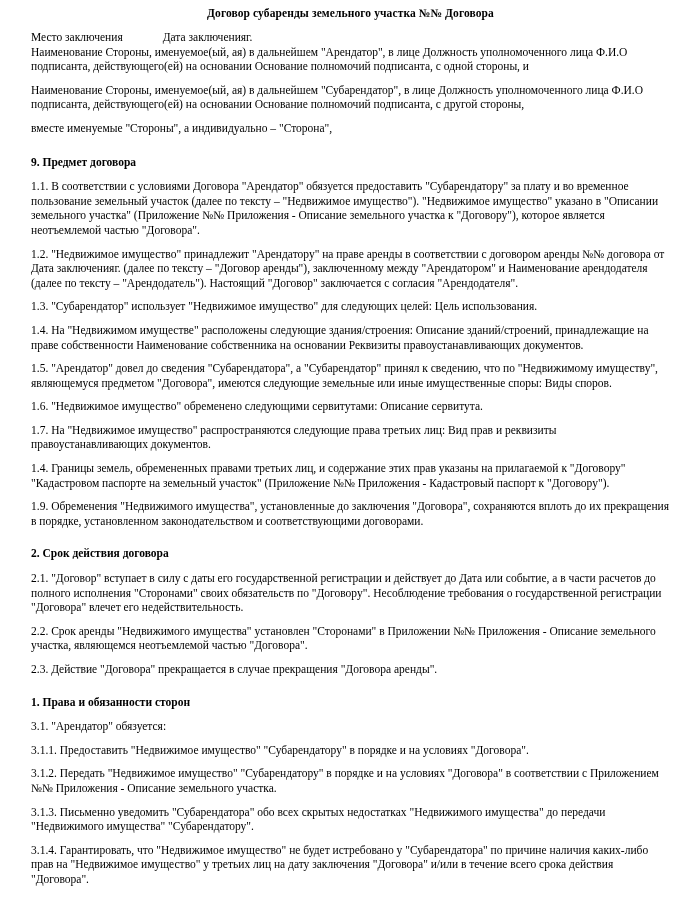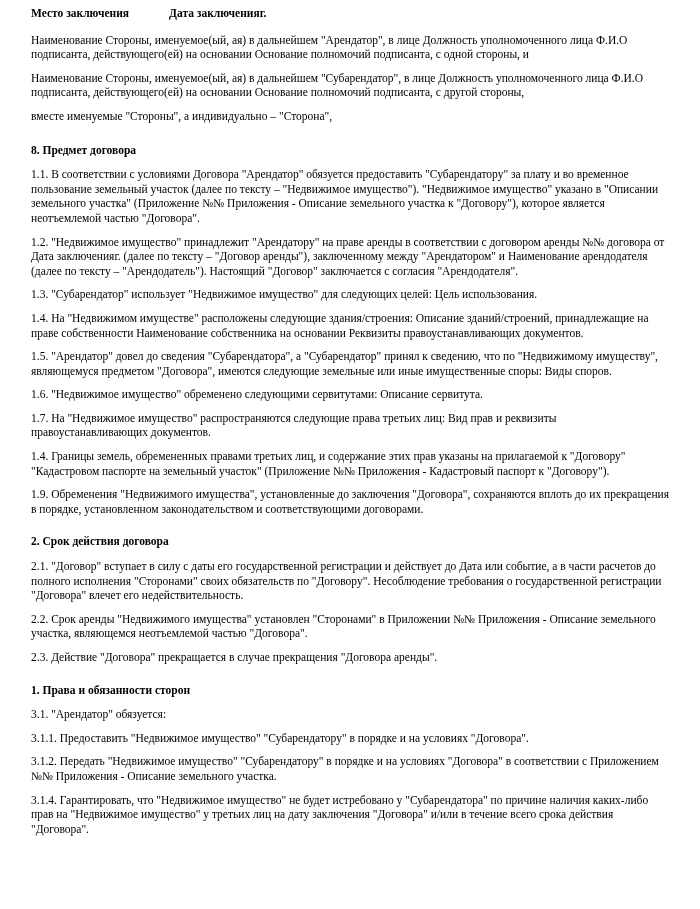--- a/index.html
+++ b/index.html
@@ -30,69 +30,70 @@
     margin: 0 0 10px 0;
     letter-spacing: 0.1px;
   }
   .para {
     font-size: 11.5px;
     line-height: 14.6px;
     margin: 0 0 9px 0;
     text-align: left;
   }
   .para.tight {
-    margin-bottom: 12px;
-    font-weight: bold;
+    margin-bottom: 0;
   }
   .section-head {
     font-size: 11.5px;
     font-weight: bold;
     line-height: 14.6px;
     margin: 18px 0 10px 0;
   }
   .section-head.first {
     margin-top: 19px;
   }
   .gap-tab {
     display: inline-block;
     width: 40px;
   }
 </style>
 </head>
 <body>
 
 <div class="page">
 
+  <div class="doc-title">Договор субаренды земельного участка №№ Договора</div>
 
   <div class="para tight">
     <span>Место заключения</span><span class="gap-tab"></span><span>Дата заключенияг.</span>
   </div>
 
   <div class="para">Наименование Стороны, именуемое(ый, ая) в дальнейшем "Арендатор", в лице Должность уполномоченного лица Ф.И.О подписанта, действующего(ей) на основании Основание полномочий подписанта, с одной стороны, и</div>
 
   <div class="para">Наименование Стороны, именуемое(ый, ая) в дальнейшем "Субарендатор", в лице Должность уполномоченного лица Ф.И.О подписанта, действующего(ей) на основании Основание полномочий подписанта, с другой стороны,</div>
 
   <div class="para">вместе именуемые "Стороны", а индивидуально – "Сторона",</div>
 
 
-  <div class="section-head first">8. Предмет договора</div>
+  <div class="section-head first">9. Предмет договора</div>
   <div class="para">1.1. В соответствии с условиями Договора "Арендатор" обязуется предоставить "Субарендатору" за плату и во временное пользование земельный участок (далее по тексту – "Недвижимое имущество"). "Недвижимое имущество" указано в "Описании земельного участка" (Приложение №№ Приложения - Описание земельного участка к "Договору"), которое является неотъемлемой частью "Договора".</div>
   <div class="para">1.2. "Недвижимое имущество" принадлежит "Арендатору" на праве аренды в соответствии с договором аренды №№ договора от Дата заключенияг. (далее по тексту – "Договор аренды"), заключенному между "Арендатором" и Наименование арендодателя (далее по тексту – "Арендодатель"). Настоящий "Договор" заключается с согласия "Арендодателя".</div>
   <div class="para">1.3. "Субарендатор" использует "Недвижимое имущество" для следующих целей: Цель использования.</div>
   <div class="para">1.4. На "Недвижимом имуществе" расположены следующие здания/строения: Описание зданий/строений, принадлежащие на праве собственности Наименование собственника на основании Реквизиты правоустанавливающих документов.</div>
   <div class="para">1.5. "Арендатор" довел до сведения "Субарендатора", а "Субарендатор" принял к сведению, что по "Недвижимому имуществу", являющемуся предметом "Договора", имеются следующие земельные или иные имущественные споры: Виды споров.</div>
   <div class="para">1.6. "Недвижимое имущество" обременено следующими сервитутами: Описание сервитута.</div>
   <div class="para">1.7. На "Недвижимое имущество" распространяются следующие права третьих лиц: Вид прав и реквизиты правоустанавливающих документов.</div>
   <div class="para">1.4. Границы земель, обремененных правами третьих лиц, и содержание этих прав указаны на прилагаемой к "Договору" "Кадастровом паспорте на земельный участок" (Приложение №№ Приложения - Кадастровый паспорт к "Договору").</div>
   <div class="para">1.9. Обременения "Недвижимого имущества", установленные до заключения "Договора", сохраняются вплоть до их прекращения в порядке, установленном законодательством и соответствующими договорами.</div>
 
   <div class="section-head">2. Срок действия договора</div>
   <div class="para">2.1. "Договор" вступает в силу с даты его государственной регистрации и действует до Дата или событие, а в части расчетов до полного исполнения "Сторонами" своих обязательств по "Договору". Несоблюдение требования о государственной регистрации "Договора" влечет его недействительность.</div>
   <div class="para">2.2. Срок аренды "Недвижимого имущества" установлен "Сторонами" в Приложении №№ Приложения - Описание земельного участка, являющемся неотъемлемой частью "Договора".</div>
   <div class="para">2.3. Действие "Договора" прекращается в случае прекращения "Договора аренды".</div>
 
   <div class="section-head">1. Права и обязанности сторон</div>
   <div class="para">3.1. "Арендатор" обязуется:</div>
   <div class="para">3.1.1. Предоставить "Недвижимое имущество" "Субарендатору" в порядке и на условиях "Договора".</div>
   <div class="para">3.1.2. Передать "Недвижимое имущество" "Субарендатору" в порядке и на условиях "Договора" в соответствии с Приложением №№ Приложения - Описание земельного участка.</div>
+  <div class="para">3.1.3. Письменно уведомить "Субарендатора" обо всех скрытых недостатках "Недвижимого имущества" до передачи "Недвижимого имущества" "Субарендатору".</div>
   <div class="para">3.1.4. Гарантировать, что "Недвижимое имущество" не будет истребовано у "Субарендатора" по причине наличия каких-либо прав на "Недвижимое имущество" у третьих лиц на дату заключения "Договора" и/или в течение всего срока действия "Договора".</div>
 
 </div>
 
 </body></html>

